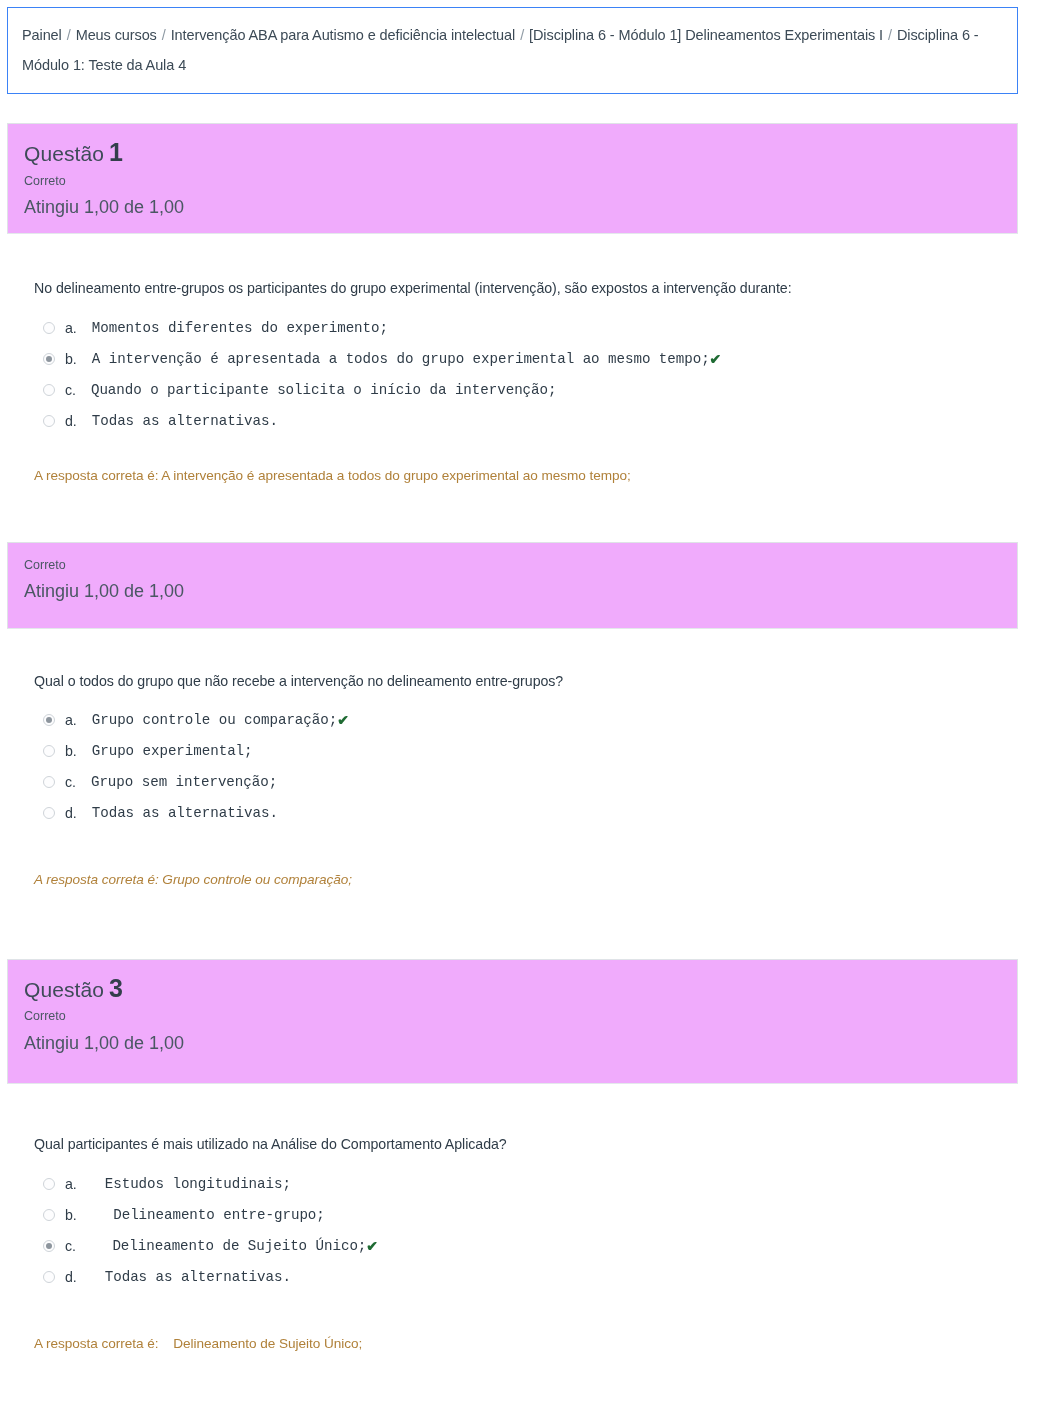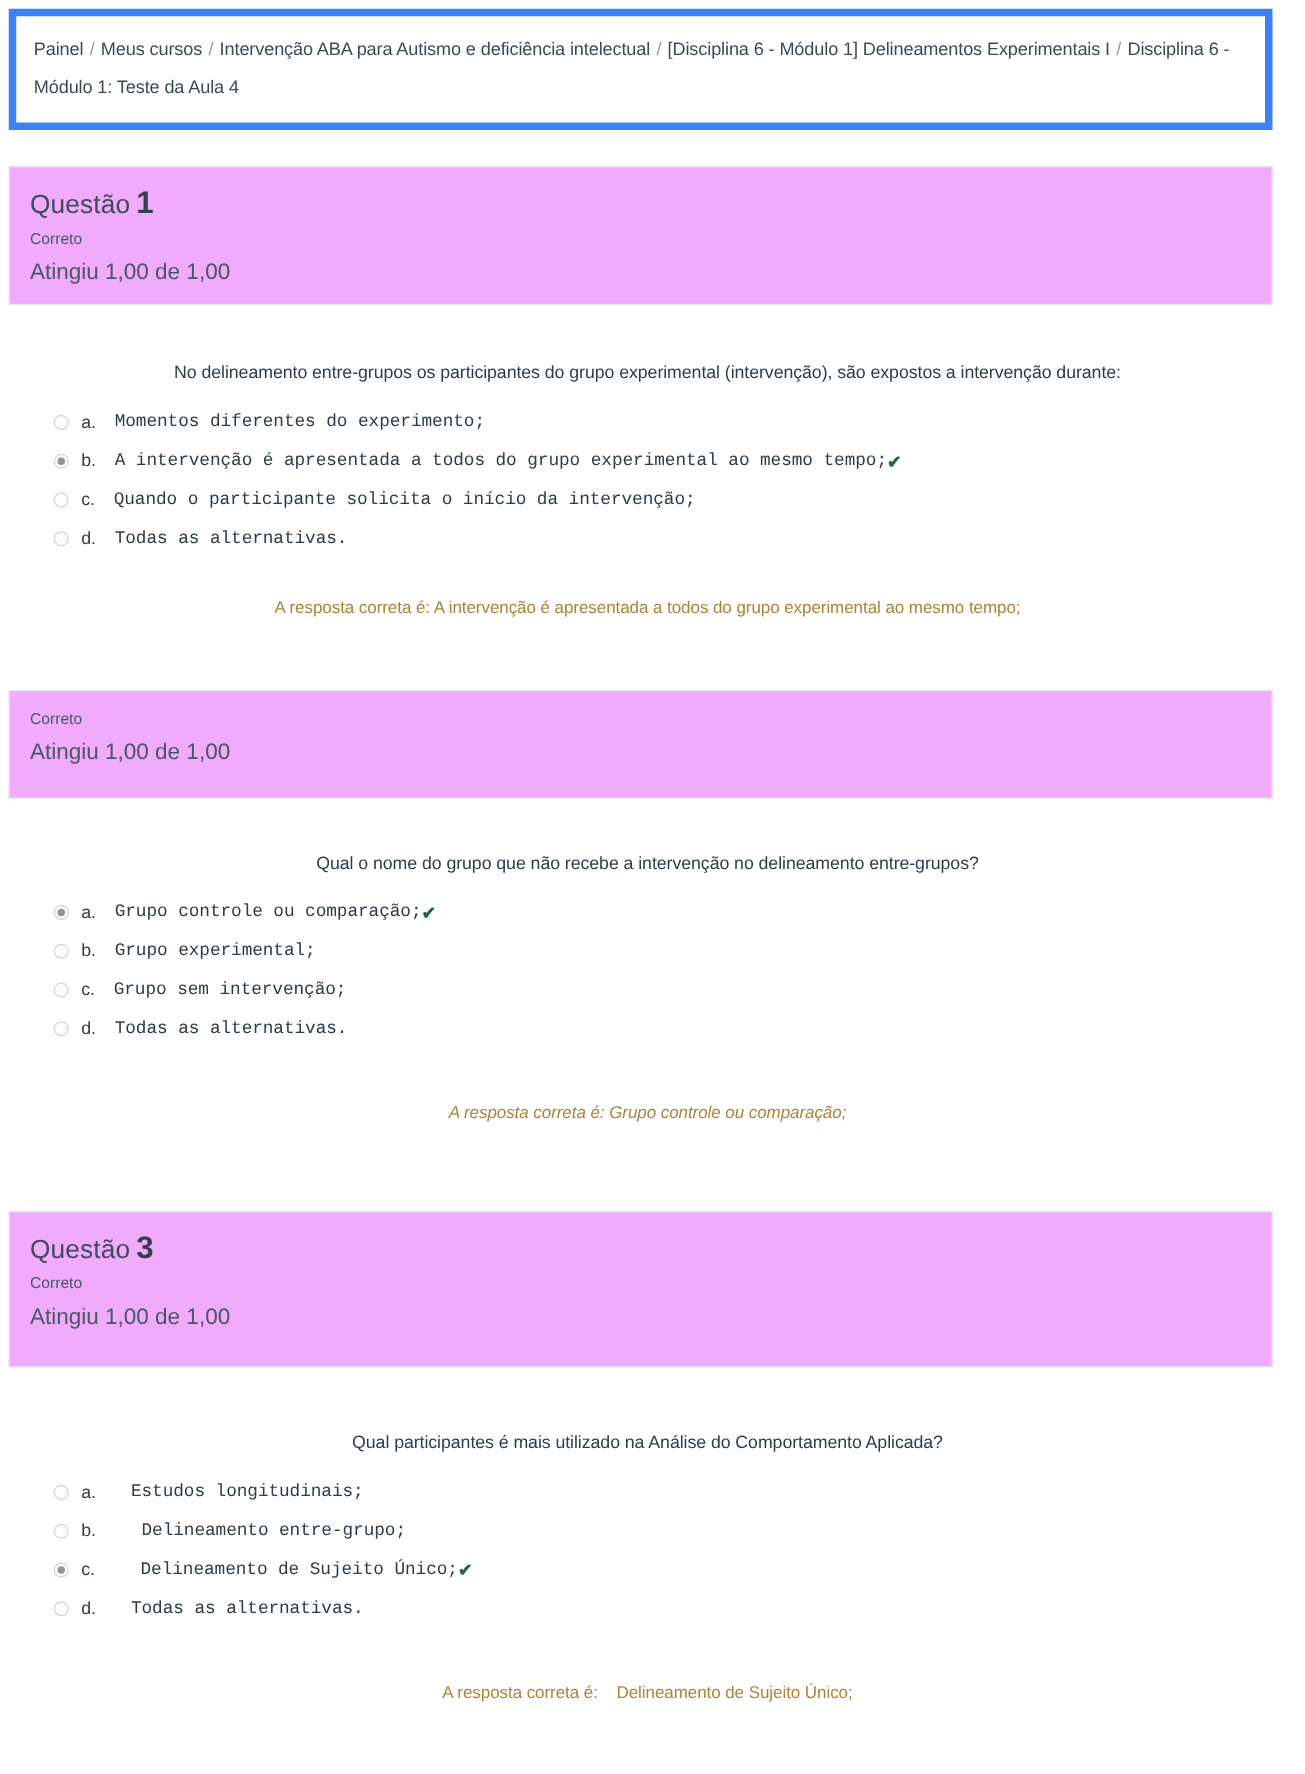--- a/index.html
+++ b/index.html
@@ -17,21 +17,21 @@
 
   .page {
     width: 1044px;
     position: relative;
     padding: 0;
   }
 
   
   .breadcrumb-box {
     margin: 7px 26px 0 7px;
-    border: 6px solid #3b82f6;
+    border: 1px solid #3b82f6;
     background: #ffffff;
     padding: 12px 14px 13px 14px;
     min-height: 76px;
   }
   .breadcrumb-line {
     font-size: 14.5px;
     line-height: 30px;
     color: #3c4a56;
     letter-spacing: -0.1px;
     white-space: normal;
@@ -82,21 +82,20 @@
   .q-grade {
     font-size: 18px;
     color: #4a5763;
     margin: 0;
     line-height: 1.3;
   }
 
   .q-body {
     padding: 0 16px 0 22px;
     background: #ffffff;
-    text-align: center;
   }
   .q-text {
     font-size: 14.2px;
     color: #2f3c48;
     line-height: 1.45;
     padding-top: 44px;
     padding-left: 5px;
     letter-spacing: -0.05px;
   }
 
@@ -230,21 +229,21 @@
       <div class="feedback">A resposta correta é: A intervenção é apresentada a todos do grupo experimental ao mesmo tempo;</div>
     </div>
   </div>
 
   <div class="question q2">
     <div class="q-infobox">
       <div class="q-state">Correto</div>
       <div class="q-grade">Atingiu 1,00 de 1,00</div>
     </div>
     <div class="q-body">
-      <div class="q-text">Qual o nome do grupo que não recebe a intervenção no delineamento entre-grupos?</div>
+      <div class="q-text">Qual o todos do grupo que não recebe a intervenção no delineamento entre-grupos?</div>
       <ul class="answers">
             <li class="answer">
               <span class="radio checked"></span>
               <span class="ans-letter">a.</span>
               <span class="ans-gap"></span>
               <span class="ans-text">Grupo controle ou comparação;</span>
               <span class="tick">✔</span>
             </li>
             <li class="answer">
               <span class="radio"></span>

